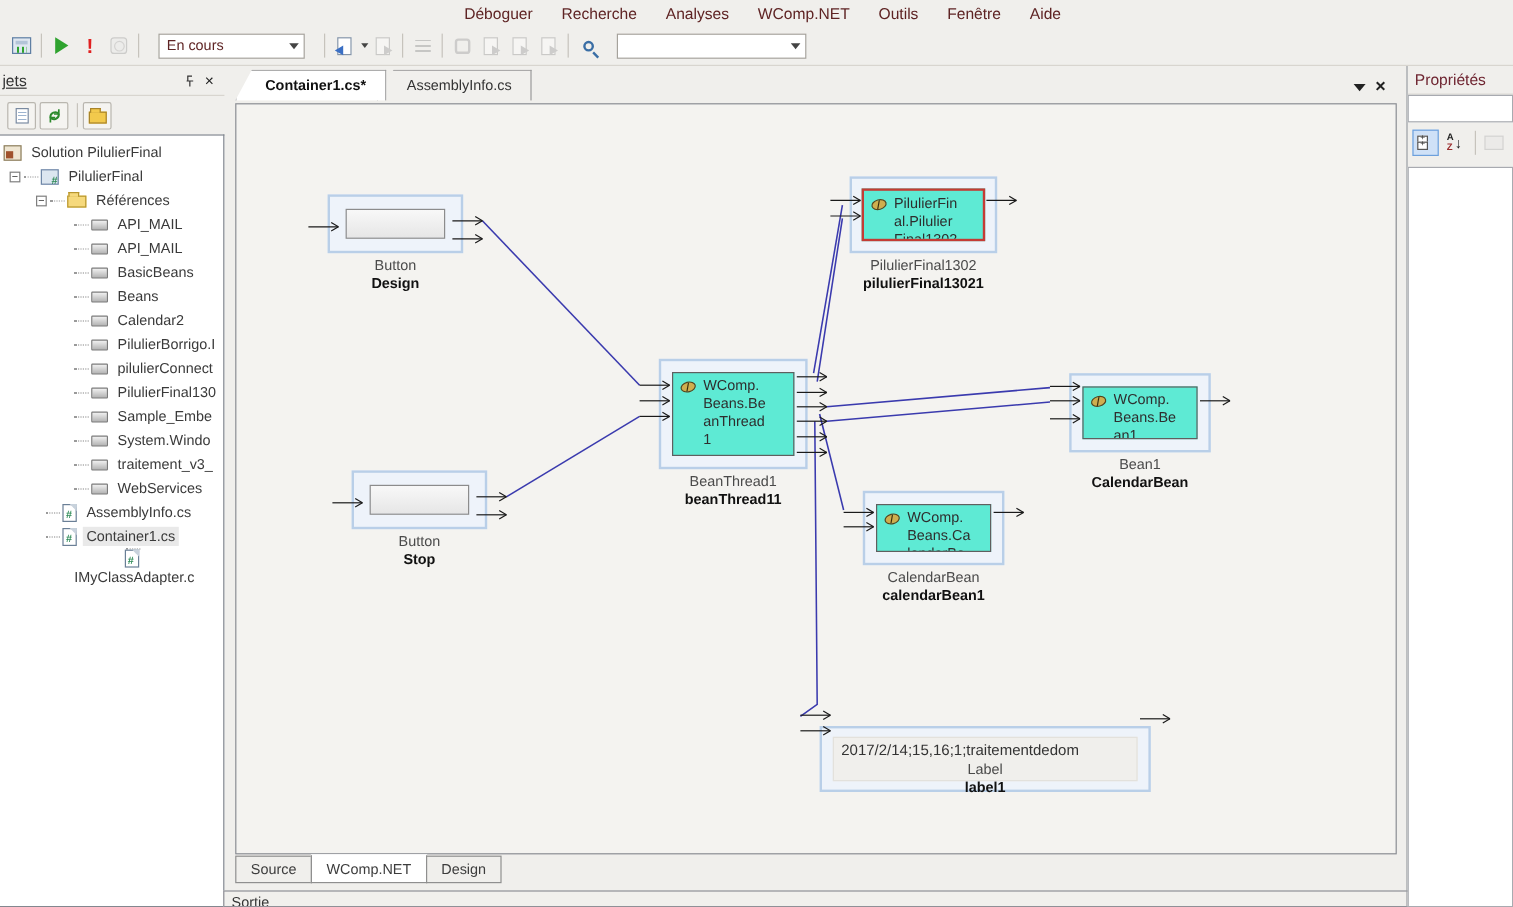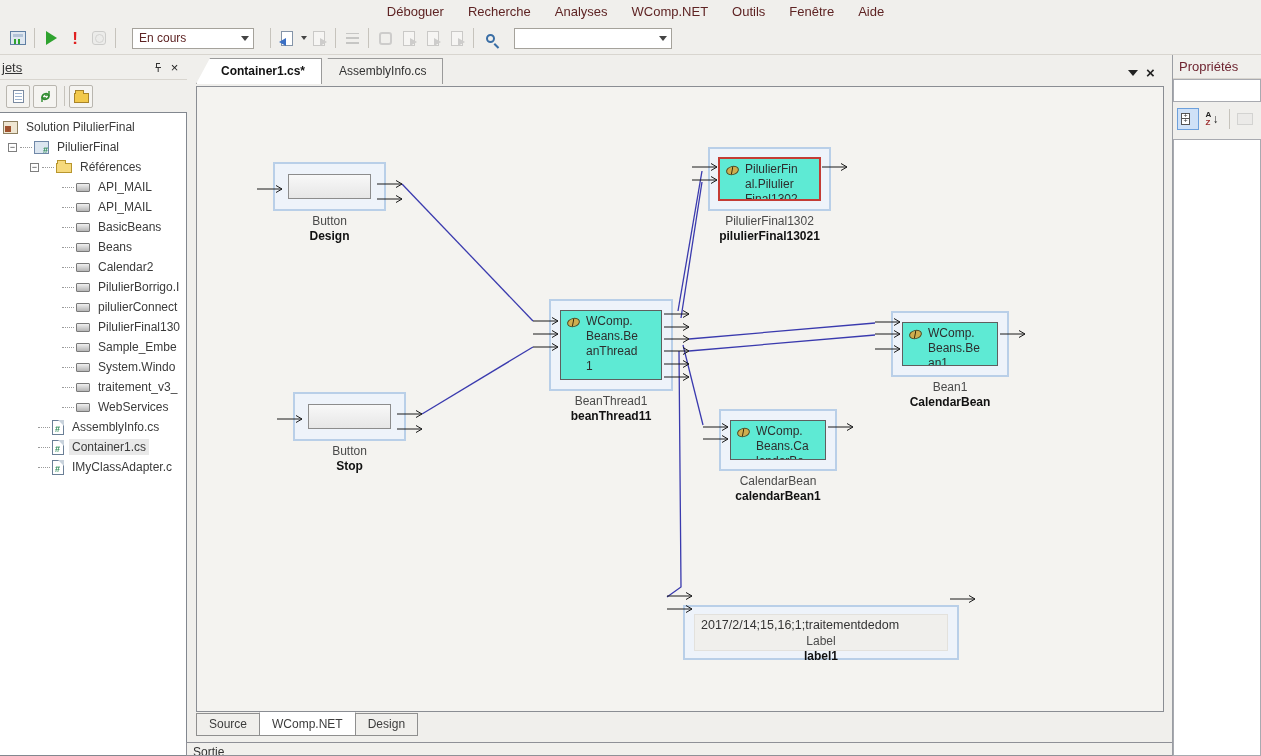--- a/index.html
+++ b/index.html
@@ -336,21 +336,21 @@
       <div class="tree-row" style="padding-left: 38px;">
         <span class="stub"></span>
         <span class="t-ico ico-cs-file"></span>
         <span class="tree-label">AssemblyInfo.cs</span>
       </div>
       <div class="tree-row" style="padding-left: 38px;">
         <span class="stub"></span>
         <span class="t-ico ico-cs-file"></span>
         <span class="tree-label sel">Container1.cs</span>
       </div>
-      <div class="tree-row" style="padding-left: 38px;">
+      <div class="tree-row" style="padding-left: 38px; flex-direction: column;">
         <span class="stub"></span>
         <span class="t-ico ico-cs-file"></span>
         <span class="tree-label">IMyClassAdapter.c</span>
       </div>
     </div>
 
   <div class="tabstrip">
       <div class="doc-tab active">Container1.cs*</div>
       <div class="doc-tab">AssemblyInfo.cs</div>
     </div>

